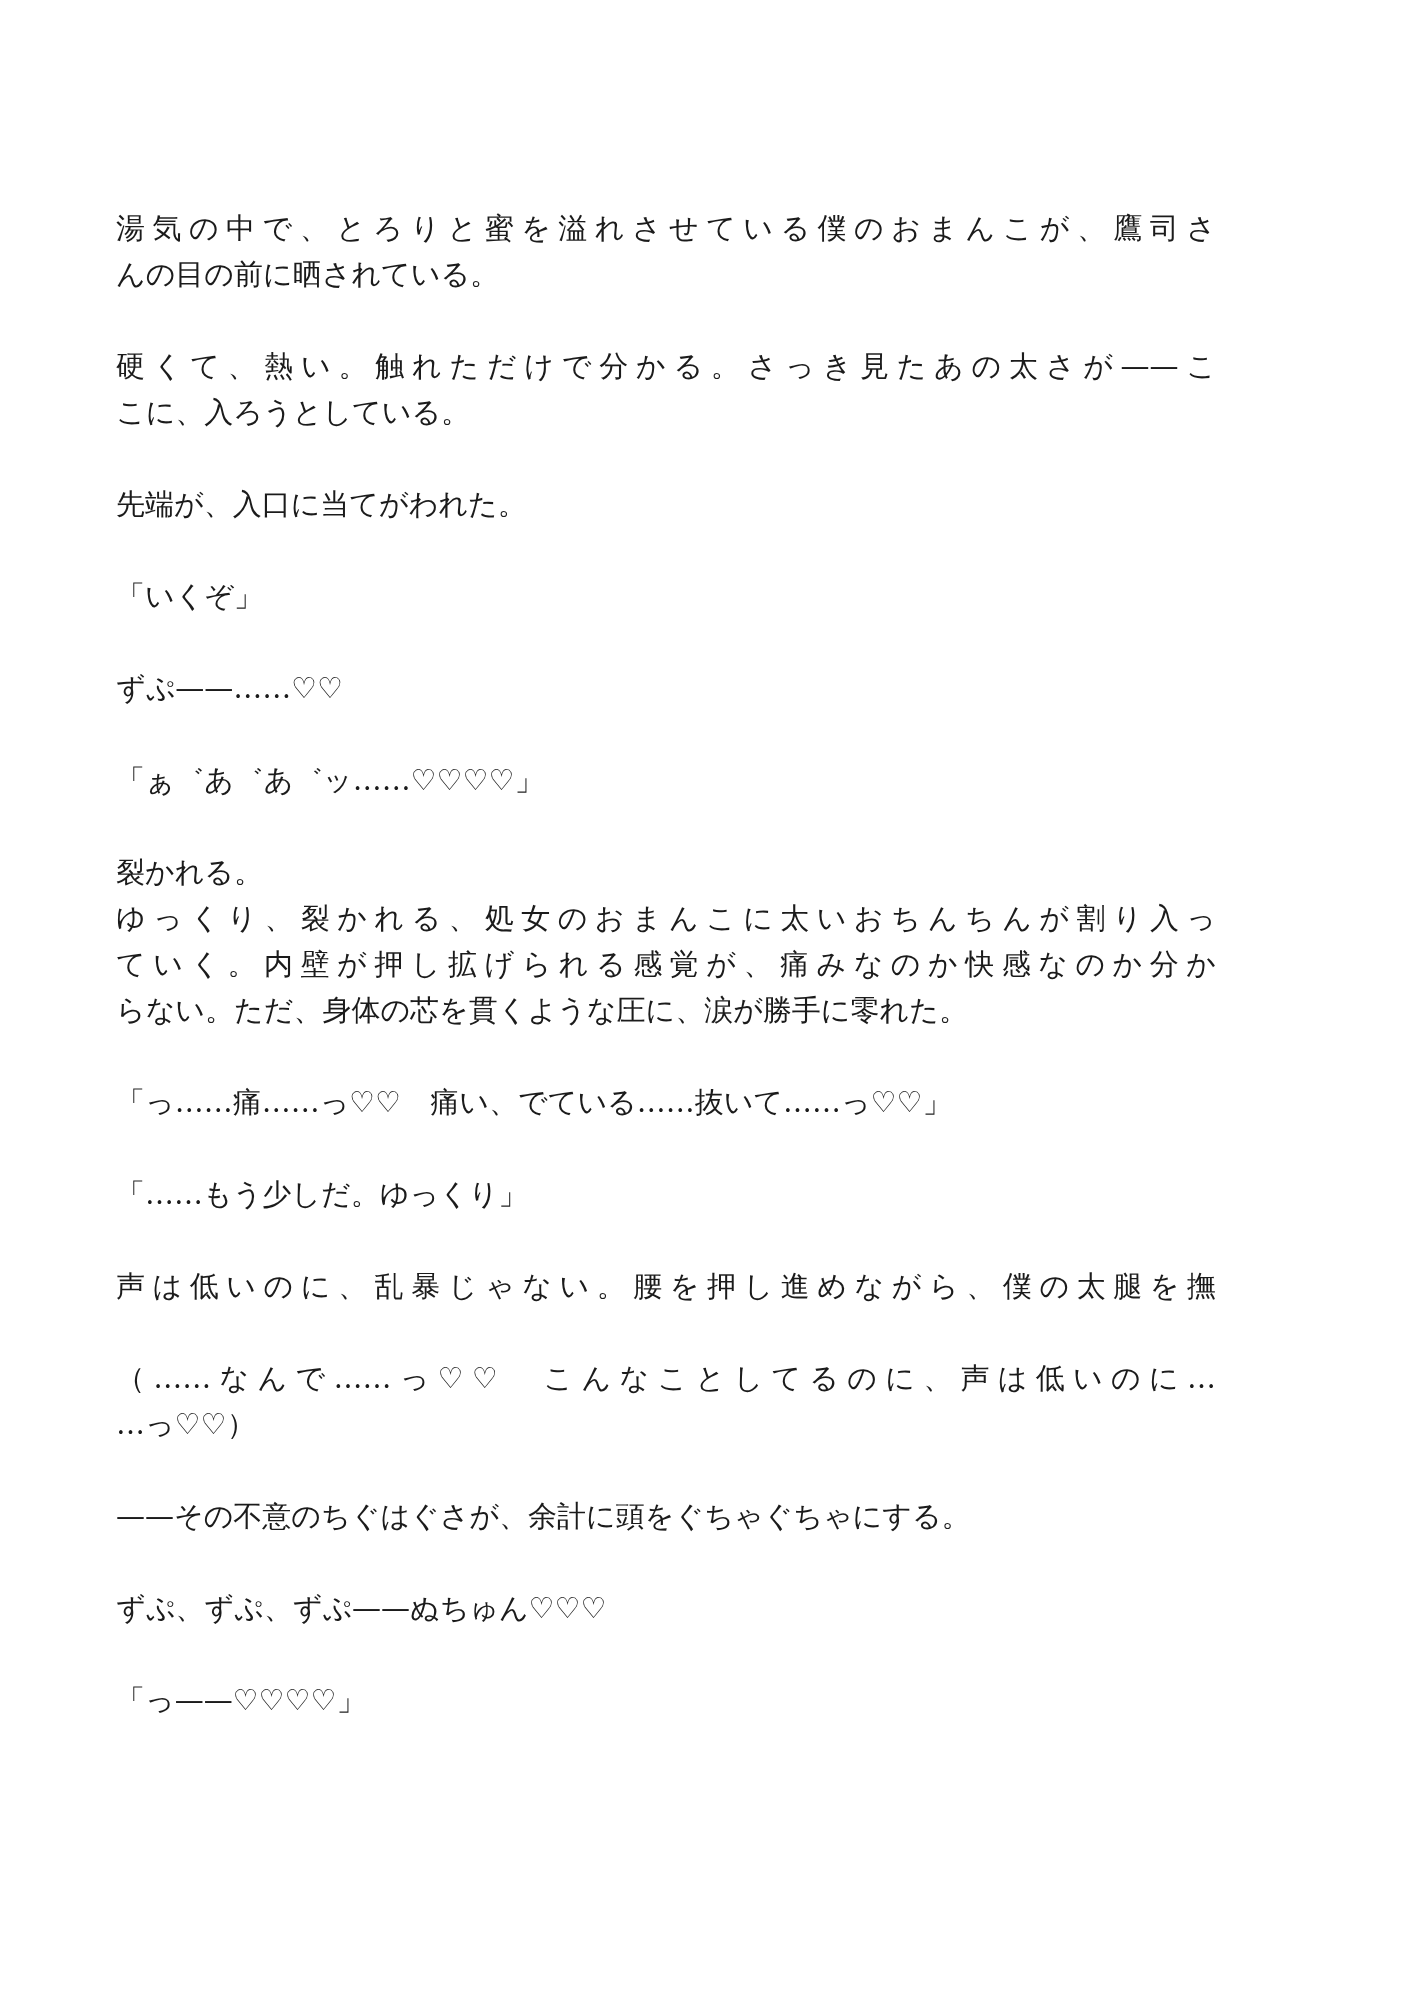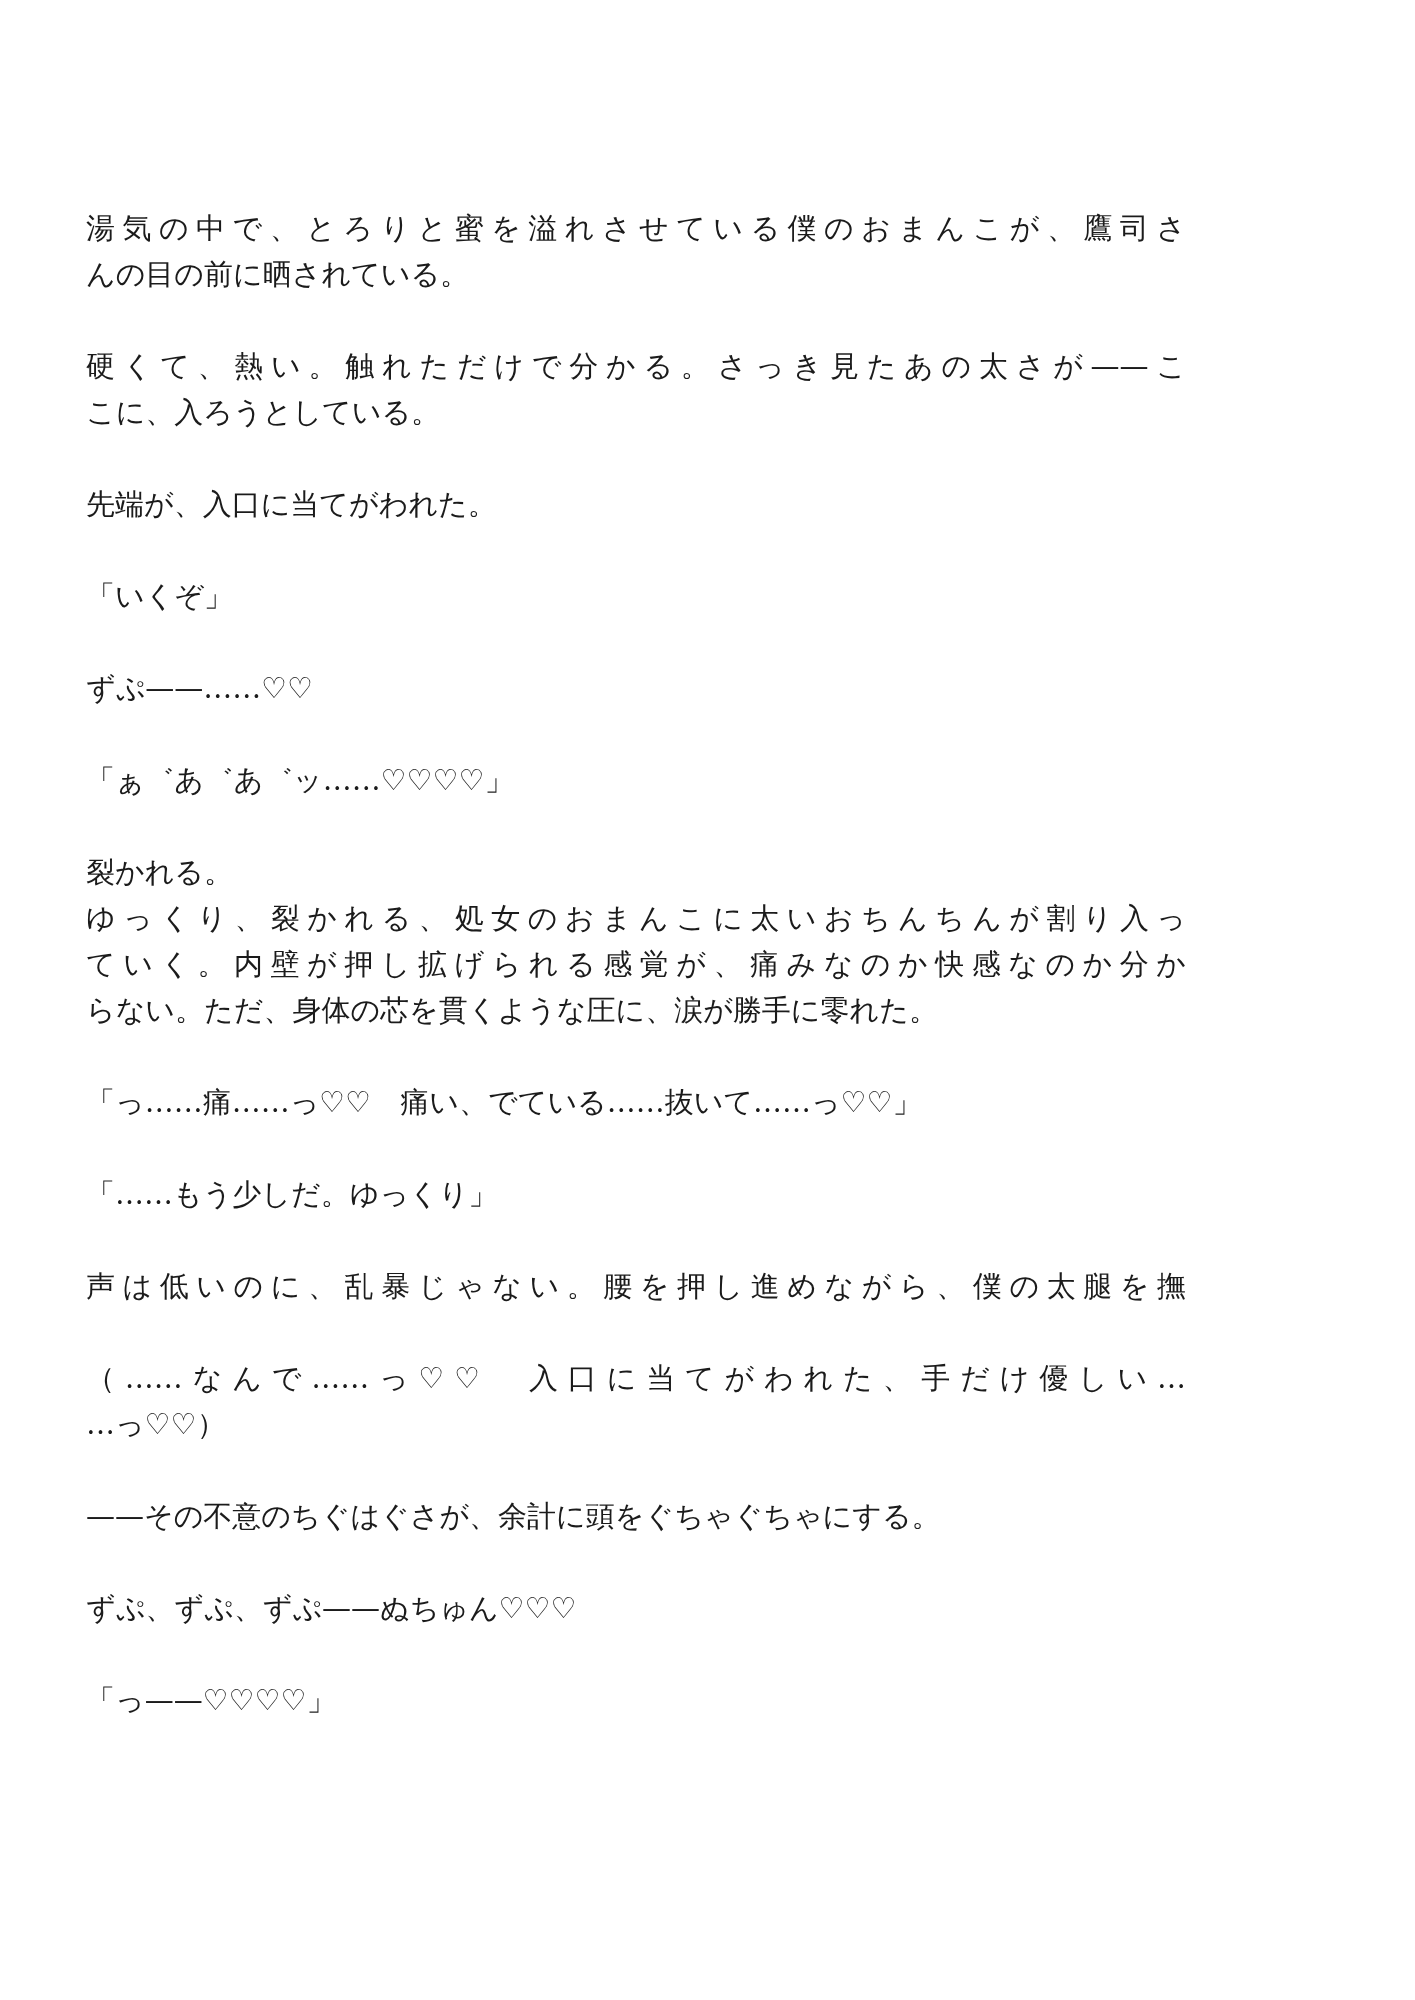--- a/index.html
+++ b/index.html
@@ -2,21 +2,21 @@
 <html lang="ja"><head>
 <meta charset="utf-8">
 <style>
   * { margin: 0; padding: 0; box-sizing: border-box; }
   html, body { background: #ffffff; }
   .page {
     position: relative;
     width: 1415px;
     height: 2000px;
     background: #ffffff;
-    padding: 205px 157px 0 86px;
+    padding: 205px 157px 0 116px;
     overflow: hidden;
   }
   .prose {
     width: 1100px;
     font-family: "DejaVu Serif", "Liberation Serif", serif;
     font-size: 29px;
     line-height: 46px;
     color: #1b1b1b;
     font-weight: 400;
   }
@@ -64,21 +64,21 @@
       <div class="paragraph">
         <div class="line">「っ……痛……っ♡♡　痛い、でている……抜いて……っ♡♡」</div>
       </div>
       <div class="paragraph">
         <div class="line">「……もう少しだ。ゆっくり」</div>
       </div>
       <div class="paragraph">
         <div class="line fill">声は低いのに、乱暴じゃない。腰を押し進めながら、僕の太腿を撫</div>
       </div>
       <div class="paragraph">
-        <div class="line fill">（……なんで……っ♡♡　入口に当てがわれた、手だけ優しい…</div>
+        <div class="line fill">（……なんで……っ♡♡　こんなことしてるのに、声は低いのに…</div>
         <div class="line">…っ♡♡）</div>
       </div>
       <div class="paragraph">
         <div class="line">——その不意のちぐはぐさが、余計に頭をぐちゃぐちゃにする。</div>
       </div>
       <div class="paragraph">
         <div class="line">ずぷ、ずぷ、ずぷ——ぬちゅん♡♡♡</div>
       </div>
       <div class="paragraph">
         <div class="line">「っ——♡♡♡♡」</div>

